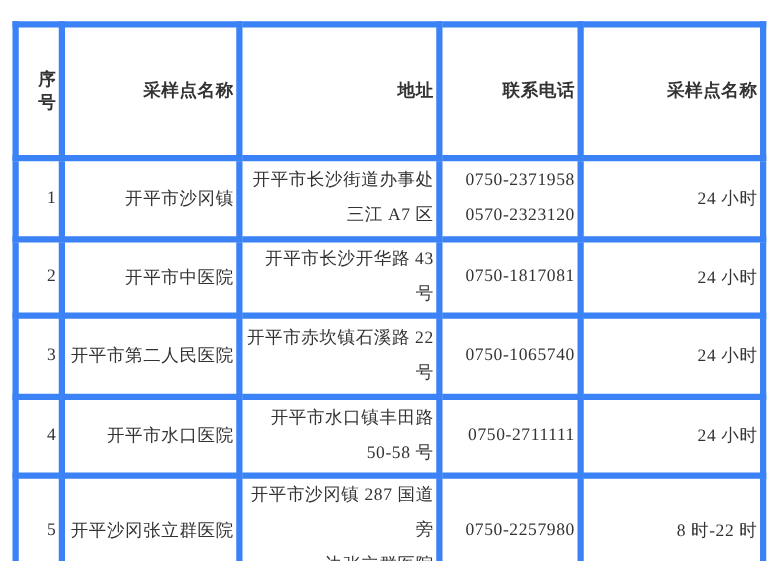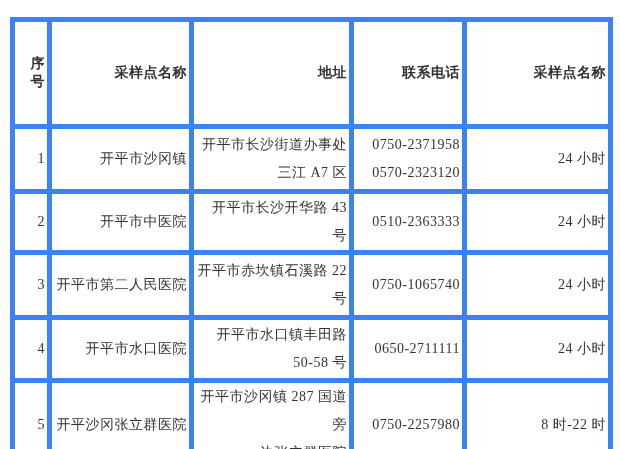--- a/index.html
+++ b/index.html
@@ -79,21 +79,21 @@
         </td>
         <td>24 小时</td>
       </tr>
       <tr class="row-2">
         <td>2</td>
         <td>开平市中医院</td>
         <td>
           <div class="line">开平市长沙开华路 43 号</div>
         </td>
         <td>
-          <div class="line">0510-2363333</div>
+          <div class="line">0750-1817081</div>
         </td>
         <td>24 小时</td>
       </tr>
       <tr class="row-3">
         <td>3</td>
         <td>开平市第二人民医院</td>
         <td>
           <div class="line">开平市赤坎镇石溪路 22</div>
           <div class="line">号</div>
         </td>
@@ -103,21 +103,21 @@
         <td>24 小时</td>
       </tr>
       <tr class="row-4">
         <td>4</td>
         <td>开平市水口医院</td>
         <td>
           <div class="line">开平市水口镇丰田路</div>
           <div class="line">50-58 号</div>
         </td>
         <td>
-          <div class="line">0650-2711111</div>
+          <div class="line">0750-2711111</div>
         </td>
         <td>24 小时</td>
       </tr>
       <tr class="row-5">
         <td>5</td>
         <td>开平沙冈张立群医院</td>
         <td>
           <div class="line">开平市沙冈镇 287 国道旁</div>
           <div class="line">边张立群医院</div>
         </td>

